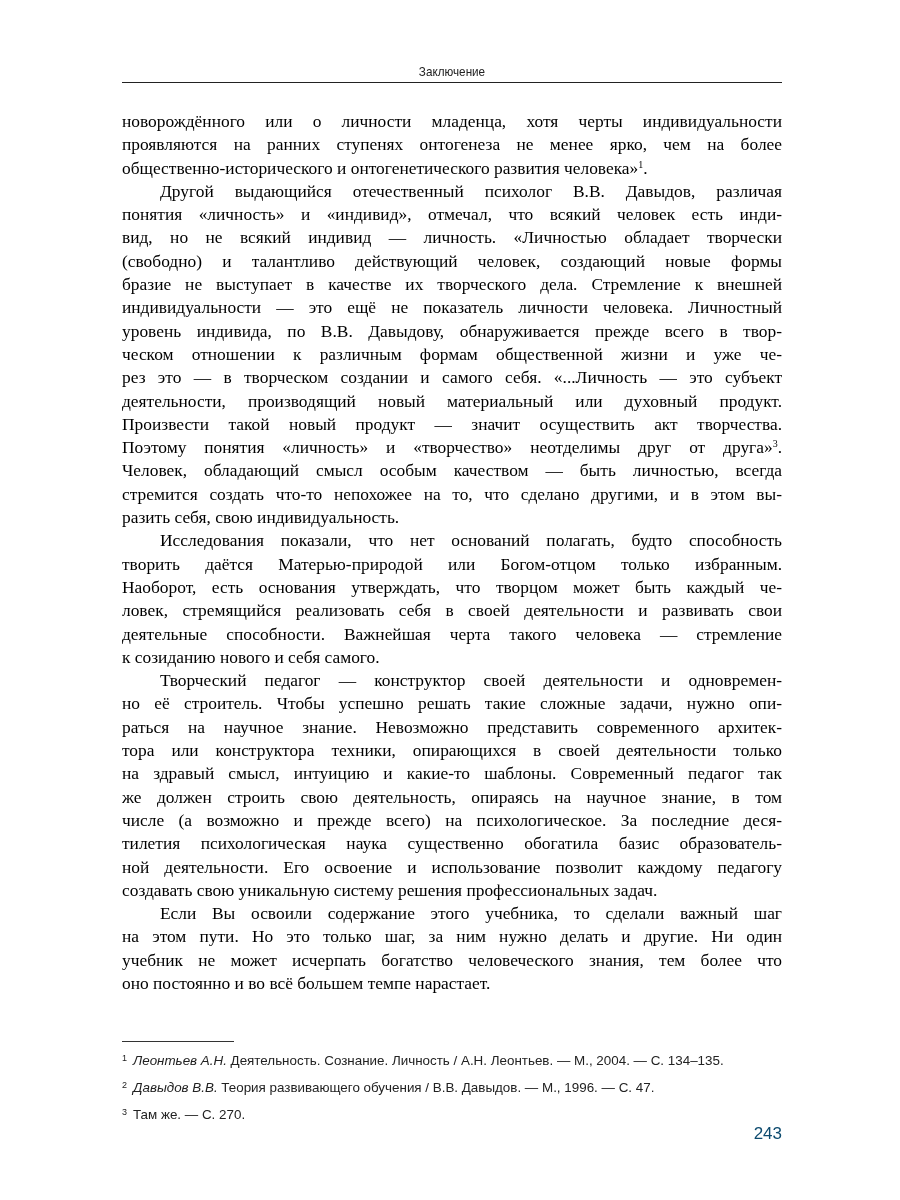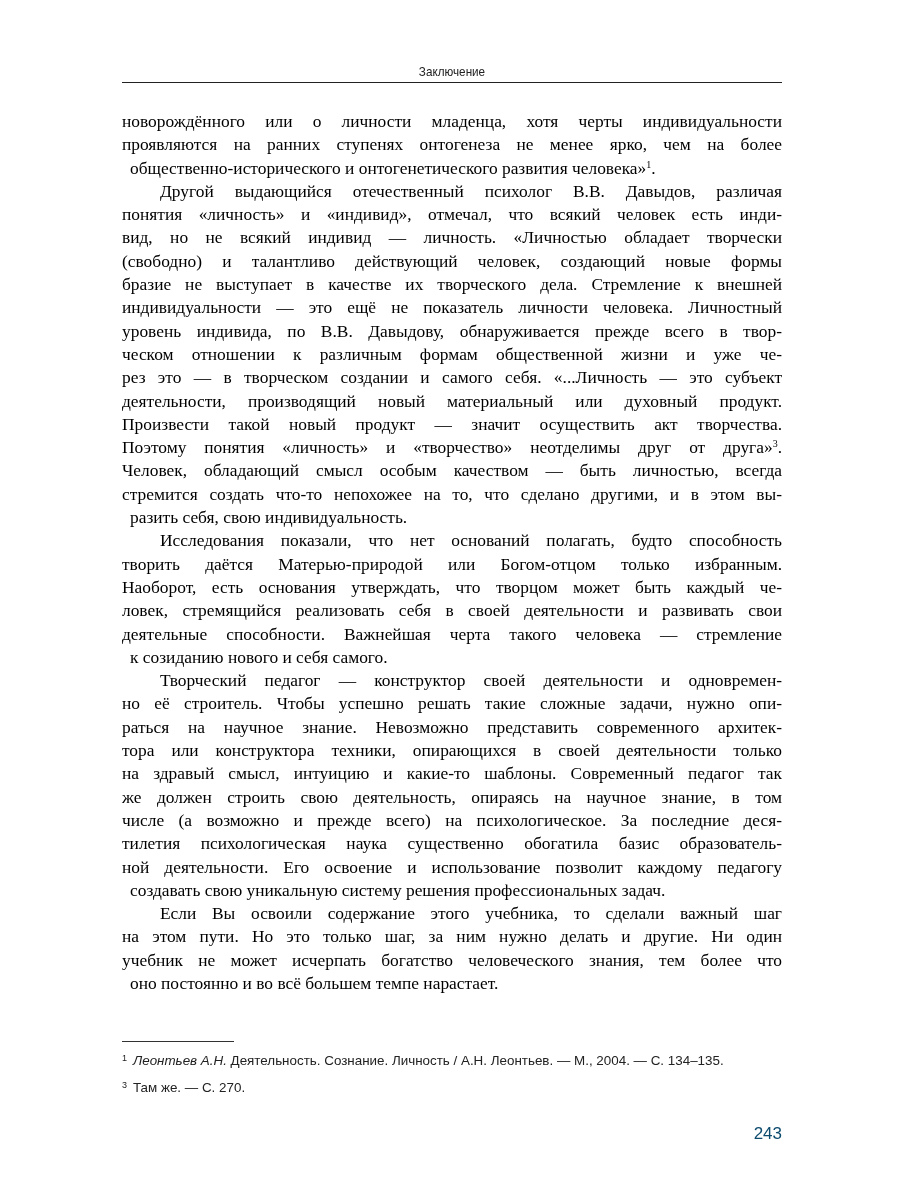--- a/index.html
+++ b/index.html
@@ -11,21 +11,21 @@
     font-size: 13px; color: #222; letter-spacing: 0;
     transform: scaleX(0.9); transform-origin: center;
   }
   .head-rule { position: absolute; left: 122px; top: 82px; width: 660px; height: 0; border-top: 1.3px solid #222; }
   .body-text {
     position: absolute; left: 122px; top: 110px; width: 660px;
     font-family: "Liberation Serif", serif; font-size: 17.4px; line-height: 23.3px;
     color: #000000; text-align: justify;
   }
   .line { display: block; height: 23.3px; white-space: nowrap; text-align-last: justify; text-align: justify; }
-  .line.last { text-align-last: left; margin-left: 8px; }
+  .line.last { text-align-last: left; }
   .line.indent { padding-left: 38px; }
   sup { font-size: 10px; line-height: 0; vertical-align: 6px; }
   .fn-rule { position: absolute; left: 122px; top: 1041px; width: 112px; border-top: 1px solid #333; }
   .footnotes {
     position: absolute; left: 122px; top: 1046px; width: 660px;
     font-family: Liberation Sans, sans-serif; font-size: 13.4px; line-height: 24px; color: #222;
   }
   .fn { display: block; white-space: nowrap; }
   .fn-num { font-size: 9px; vertical-align: 4px; margin-right: 6px; }
   .fn-author { font-style: italic; }
@@ -94,17 +94,18 @@
       <span class="line">на этом пути. Но это только шаг, за ним нужно делать и другие. Ни один</span>
       <span class="line">учебник не может исчерпать богатство человеческого знания, тем более что</span>
       <span class="line last">оно постоянно и во всё большем темпе нарастает.</span>
     </div>
   </div>
 
   <div class="fn-rule"></div>
 
   <div class="footnotes">
     <span class="fn"><span class="fn-num">1</span><span class="fn-author">Леонтьев А.Н.</span><span> Деятельность. Сознание. Личность / А.Н. Леонтьев. — М., 2004. — С. 134–135.</span></span>
+    <span class="fn"><span class="fn-num">2</span><span class="fn-author">Давыдов В.В.</span><span> Теория развивающего обучения / В.В. Давыдов. — М., 1996. — С. 47.</span></span>
     <span class="fn"><span class="fn-num">3</span><span>Там же. — С. 270.</span></span>
   </div>
 
   <div class="page-number">243</div>
 </div>
 
 </body></html>

